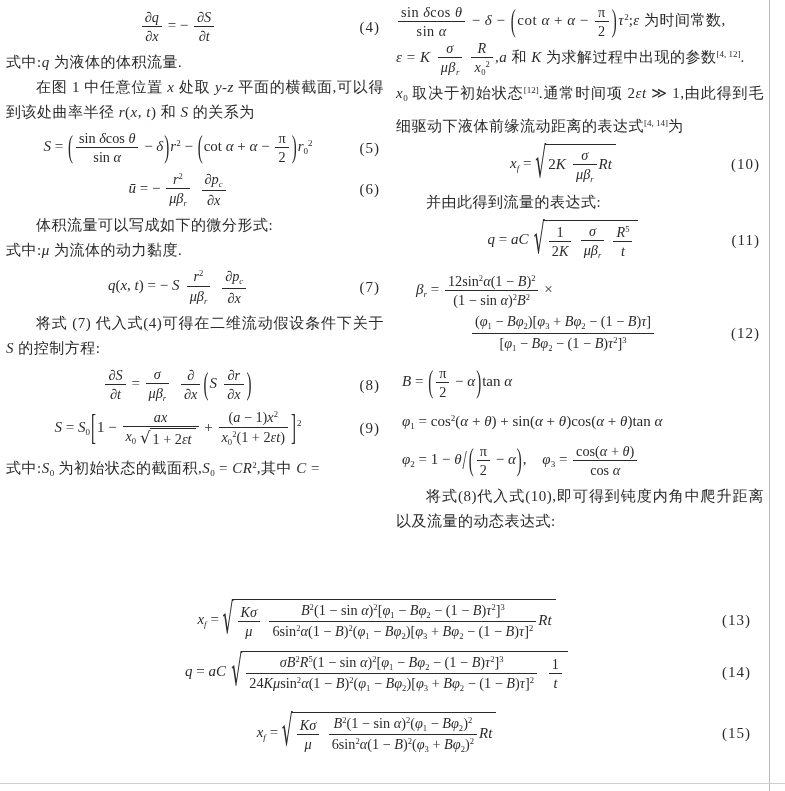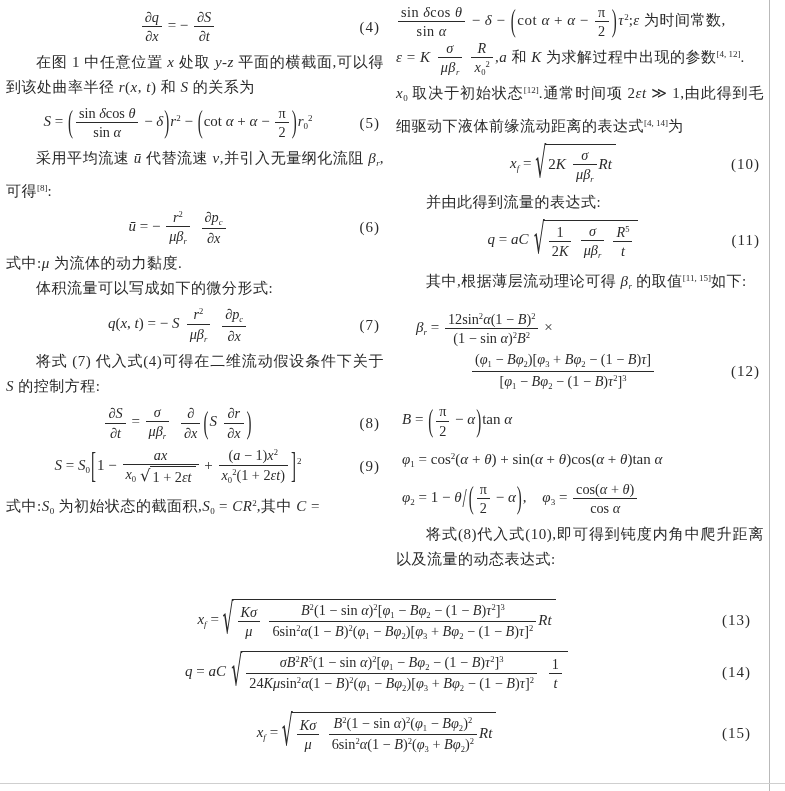--- a/index.html
+++ b/index.html
@@ -41,32 +41,32 @@
 </head>
 <body>
 
 <div class="page">
   <div class="cols">
     <div class="col left" id="col-left">
         <div class="eq">
           <span class="row eqbody"><span class="fr"><span class="num"><span class="row"><span class="it">∂q</span></span></span><span class="den"><span class="row"><span class="it">∂x</span></span></span></span><span class="mt"> = − </span><span class="fr"><span class="num"><span class="row"><span class="it">∂S</span></span></span><span class="den"><span class="row"><span class="it">∂t</span></span></span></span></span>
           <span class="tag">(4)</span>
         </div>
+        <div class="para"><span class="row"><span class="mt">式中:</span><span class="it">q</span><span class="mt"> 为液体的体积流量.</span></span></div>
         <div class="para ind"><span class="row"><span class="mt">在图 1 中任意位置 </span><span class="it">x</span><span class="mt"> 处取 </span><span class="it">y</span><span class="mt">-</span><span class="it">z</span><span class="mt"> 平面的横截面,可以得到该处曲率半径 </span><span class="it">r</span><span class="mt">(</span><span class="it">x</span><span class="mt">, </span><span class="it">t</span><span class="mt">) 和 </span><span class="it">S</span><span class="mt"> 的关系为</span></span></div>
         <div class="eq">
           <span class="row eqbody"><span class="it">S</span><span class="mt"> = </span><span class="bg" style="transform: scaleY(2.1);">(</span><span class="fr"><span class="num"><span class="row"><span class="mt">sin </span><span class="it">δ</span><span class="mt">cos </span><span class="it">θ</span></span></span><span class="den"><span class="row"><span class="mt">sin </span><span class="it">α</span></span></span></span><span class="mt"> − </span><span class="it">δ</span><span class="bg" style="transform: scaleY(2.1);">)</span><span class="it">r</span><span class="su"><span class="mt">2</span></span><span class="mt"> − </span><span class="bg" style="transform: scaleY(2.1);">(</span><span class="mt">cot </span><span class="it">α</span><span class="mt"> + </span><span class="it">α</span><span class="mt"> − </span><span class="fr"><span class="num"><span class="mt">π</span></span><span class="den"><span class="mt">2</span></span></span><span class="bg" style="transform: scaleY(2.1);">)</span><span class="it">r</span><span class="sb"><span class="mt">0</span></span><span class="su"><span class="mt">2</span></span></span>
           <span class="tag">(5)</span>
         </div>
-        <div class="para ind"><span class="row"><span class="mt">采用平均流速 </span><span class="it">ū</span><span class="mt"> 代替流速 </span><span class="it">v</span><span class="mt">,并引入无量纲化流阻 </span><span class="it">β</span><span class="sb"><span class="it">r</span></span><span class="mt">,可得</span><span class="su"><span class="mt">[8]</span></span><span class="mt">:</span></span></div>
         <div class="eq">
           <span class="row eqbody"><span class="it">ū</span><span class="mt"> = − </span><span class="fr"><span class="num"><span class="row"><span class="it">r</span><span class="su"><span class="mt">2</span></span></span></span><span class="den"><span class="row"><span class="it">μβ</span><span class="sb"><span class="it">r</span></span></span></span></span><span class="gap" style="width: 0.525em;"></span><span class="fr"><span class="num"><span class="row"><span class="it">∂p</span><span class="sb"><span class="it">c</span></span></span></span><span class="den"><span class="row"><span class="it">∂x</span></span></span></span></span>
           <span class="tag">(6)</span>
         </div>
+        <div class="para ind"><span class="row"><span class="mt">体积流量可以写成如下的微分形式:</span></span></div>
         <div class="para"><span class="row"><span class="mt">式中:</span><span class="it">μ</span><span class="mt"> 为流体的动力黏度.</span></span></div>
-        <div class="para ind"><span class="row"><span class="mt">体积流量可以写成如下的微分形式:</span></span></div>
         <div class="eq">
           <span class="row eqbody"><span class="it">q</span><span class="mt">(</span><span class="it">x</span><span class="mt">, </span><span class="it">t</span><span class="mt">) = − </span><span class="it">S</span><span class="gap" style="width: 0.35em;"></span><span class="fr"><span class="num"><span class="row"><span class="it">r</span><span class="su"><span class="mt">2</span></span></span></span><span class="den"><span class="row"><span class="it">μβ</span><span class="sb"><span class="it">r</span></span></span></span></span><span class="gap" style="width: 0.525em;"></span><span class="fr"><span class="num"><span class="row"><span class="it">∂p</span><span class="sb"><span class="it">c</span></span></span></span><span class="den"><span class="row"><span class="it">∂x</span></span></span></span></span>
           <span class="tag">(7)</span>
         </div>
         <div class="para ind"><span class="row"><span class="mt">将式 (7) 代入式(4)可得在二维流动假设条件下关于 </span><span class="it">S</span><span class="mt"> 的控制方程:</span></span></div>
         <div class="eq">
           <span class="row eqbody"><span class="fr"><span class="num"><span class="row"><span class="it">∂S</span></span></span><span class="den"><span class="row"><span class="it">∂t</span></span></span></span><span class="mt"> = </span><span class="fr"><span class="num"><span class="row"><span class="it">σ</span></span></span><span class="den"><span class="row"><span class="it">μβ</span><span class="sb"><span class="it">r</span></span></span></span></span><span class="gap" style="width: 0.525em;"></span><span class="fr"><span class="num"><span class="row"><span class="it">∂</span></span></span><span class="den"><span class="row"><span class="it">∂x</span></span></span></span><span class="bg" style="transform: scaleY(2.1);">(</span><span class="it">S</span><span class="gap" style="width: 0.35em;"></span><span class="fr"><span class="num"><span class="row"><span class="it">∂r</span></span></span><span class="den"><span class="row"><span class="it">∂x</span></span></span></span><span class="bg" style="transform: scaleY(2.1);">)</span></span>
           <span class="tag">(8)</span>
         </div>
         <div class="eq">
@@ -90,21 +90,20 @@
           <span class="tag">(10)</span>
         </div>
         <div class="para ind"><span class="row"><span class="mt">并由此得到流量的表达式:</span></span></div>
         <div class="eq">
           <span class="row eqbody"><span class="it">q</span><span class="mt"> = </span><span class="it">aC</span><span class="gap" style="width: 0.35em;"></span><span class="sq tall">
               <span class="rad">√</span>
               <span class="sqc"><span class="row"><span class="fr"><span class="num"><span class="mt">1</span></span><span class="den"><span class="row"><span class="mt">2</span><span class="it">K</span></span></span></span><span class="gap" style="width: 0.35em;"></span><span class="fr"><span class="num"><span class="row"><span class="it">σ</span></span></span><span class="den"><span class="row"><span class="it">μβ</span><span class="sb"><span class="it">r</span></span></span></span></span><span class="gap" style="width: 0.35em;"></span><span class="fr"><span class="num"><span class="row"><span class="it">R</span><span class="su"><span class="mt">5</span></span></span></span><span class="den"><span class="row"><span class="it">t</span></span></span></span></span></span>
             </span></span>
           <span class="tag">(11)</span>
         </div>
-        <div class="para ind"><span class="row"><span class="mt">其中,根据薄层流动理论可得 </span><span class="it">β</span><span class="sb"><span class="it">r</span></span><span class="mt"> 的取值</span><span class="su"><span class="mt">[11, 15]</span></span><span class="mt">如下:</span></span></div>
         <div class="eq eqleft" style="padding-left: 20px;">
           <span class="row eqbody"><span class="it">β</span><span class="sb"><span class="it">r</span></span><span class="mt"> = </span><span class="fr"><span class="num"><span class="row"><span class="mt">12sin</span><span class="su"><span class="mt">2</span></span><span class="it">α</span><span class="mt">(1 − </span><span class="it">B</span><span class="mt">)</span><span class="su"><span class="mt">2</span></span></span></span><span class="den"><span class="row"><span class="mt">(1 − sin </span><span class="it">α</span><span class="mt">)</span><span class="su"><span class="mt">2</span></span><span class="it">B</span><span class="su"><span class="mt">2</span></span></span></span></span><span class="mt"> ×</span></span>
         </div>
         <div class="eq">
           <span class="row eqbody"><span class="fr"><span class="num"><span class="row"><span class="mt">(</span><span class="it">φ</span><span class="sb"><span class="mt">1</span></span><span class="mt"> − </span><span class="it">Bφ</span><span class="sb"><span class="mt">2</span></span><span class="mt">)[</span><span class="it">φ</span><span class="sb"><span class="mt">3</span></span><span class="mt"> + </span><span class="it">Bφ</span><span class="sb"><span class="mt">2</span></span><span class="mt"> − (1 − </span><span class="it">B</span><span class="mt">)</span><span class="it">τ</span><span class="mt">]</span></span></span><span class="den"><span class="row"><span class="mt">[</span><span class="it">φ</span><span class="sb"><span class="mt">1</span></span><span class="mt"> − </span><span class="it">Bφ</span><span class="sb"><span class="mt">2</span></span><span class="mt"> − (1 − </span><span class="it">B</span><span class="mt">)</span><span class="it">τ</span><span class="su"><span class="mt">2</span></span><span class="mt">]</span><span class="su"><span class="mt">3</span></span></span></span></span></span>
           <span class="tag">(12)</span>
         </div>
         <div class="eq eqleft">
           <span class="row eqbody"><span class="it">B</span><span class="mt"> = </span><span class="bg" style="transform: scaleY(2.1);">(</span><span class="fr"><span class="num"><span class="mt">π</span></span><span class="den"><span class="mt">2</span></span></span><span class="mt"> − </span><span class="it">α</span><span class="bg" style="transform: scaleY(2.1);">)</span><span class="mt">tan </span><span class="it">α</span></span>
         </div>

